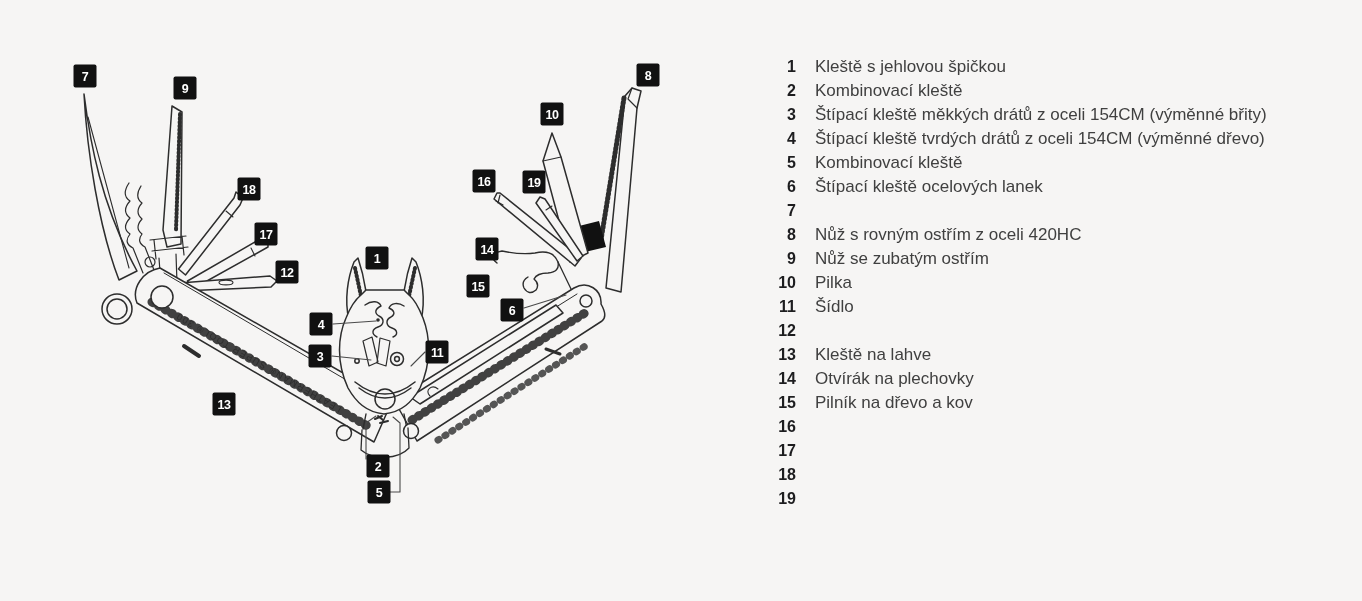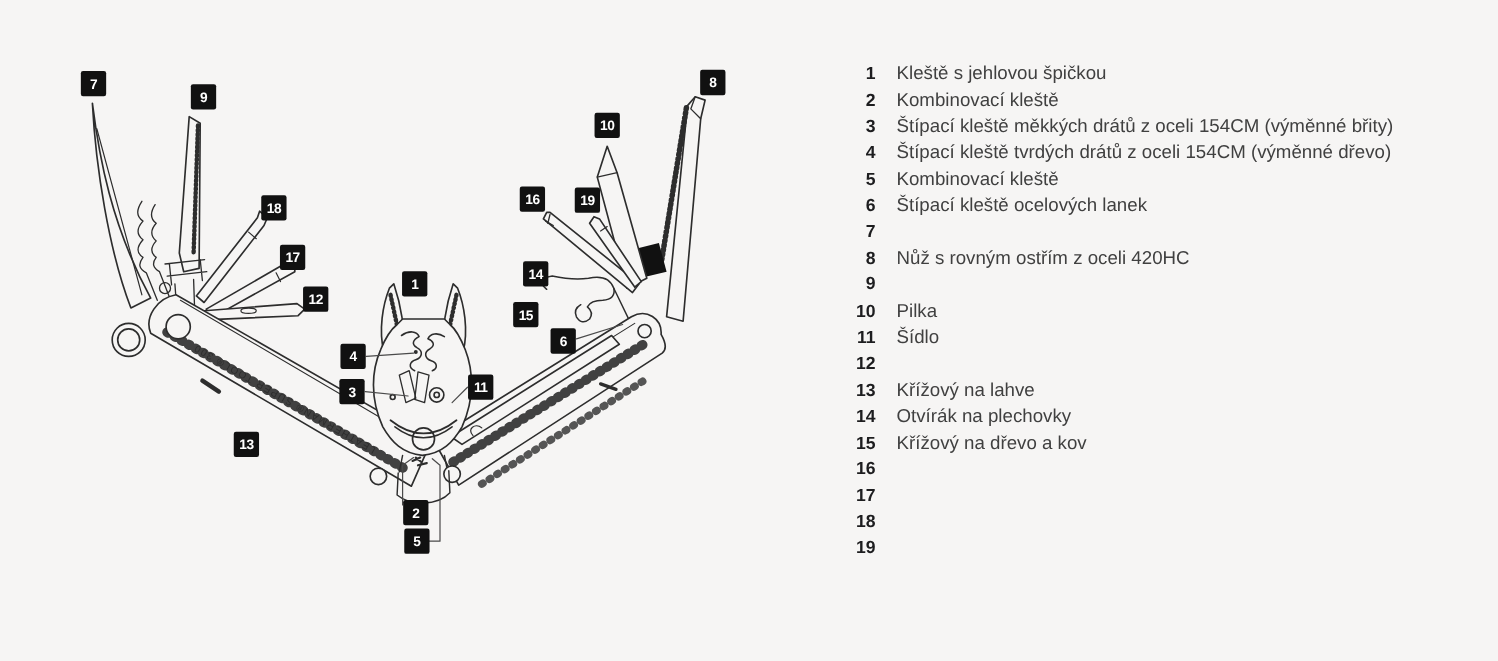--- a/index.html
+++ b/index.html
@@ -277,43 +277,44 @@
     </div>
       <div class="legend-row">
       <span class="legend-num">7</span>
     </div>
       <div class="legend-row">
       <span class="legend-num">8</span>
       <span class="legend-label">Nůž s rovným ostřím z oceli 420HC</span>
     </div>
       <div class="legend-row">
       <span class="legend-num">9</span>
+      <span class="legend-label">Nůž se zubatým ostřím</span>
     </div>
       <div class="legend-row">
       <span class="legend-num">10</span>
       <span class="legend-label">Pilka</span>
     </div>
       <div class="legend-row">
       <span class="legend-num">11</span>
       <span class="legend-label">Šídlo</span>
     </div>
       <div class="legend-row">
       <span class="legend-num">12</span>
     </div>
       <div class="legend-row">
       <span class="legend-num">13</span>
-      <span class="legend-label">Křížový na lahve</span>
+      <span class="legend-label">Kleště na lahve</span>
     </div>
       <div class="legend-row">
       <span class="legend-num">14</span>
       <span class="legend-label">Otvírák na plechovky</span>
     </div>
       <div class="legend-row">
       <span class="legend-num">15</span>
-      <span class="legend-label">Křížový na dřevo a kov</span>
+      <span class="legend-label">Pilník na dřevo a kov</span>
     </div>
       <div class="legend-row">
       <span class="legend-num">16</span>
     </div>
       <div class="legend-row">
       <span class="legend-num">17</span>
     </div>
       <div class="legend-row">
       <span class="legend-num">18</span>
     </div>

